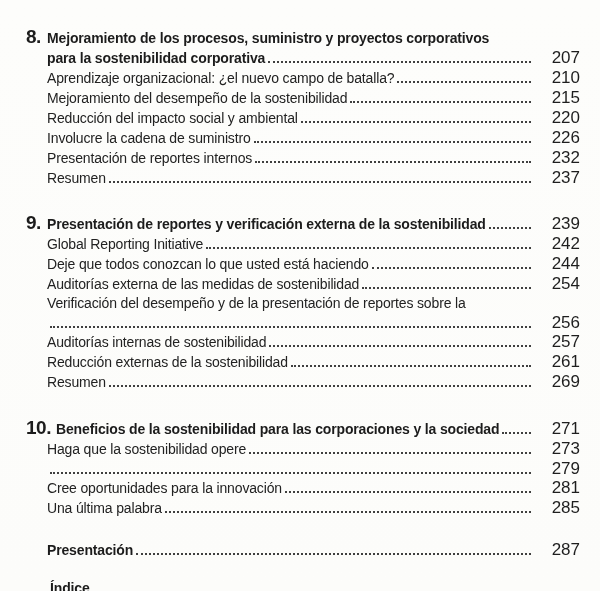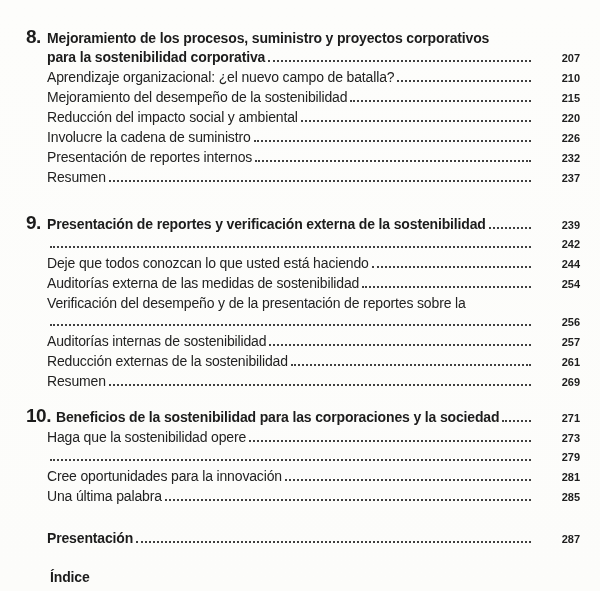--- a/index.html
+++ b/index.html
@@ -38,26 +38,26 @@
   .leader {
     flex: 1 1 6px;
     min-width: 6px;
     border-bottom: 2px dotted #3f3f3f;
     margin: 0 11px 0 3px;
   }
   .pg {
     flex: none;
     width: 38px;
     text-align: right;
-    font-weight: 700;
-    font-size: 11px;
+    font-weight: 400;
+    font-size: 17px;
     color: #1e1e1e;
   }
   .section-9, .section-10 { margin-top: 25px; }
-  .section-10 { margin-top: 14px; }
+  .section-10 { margin-top: 26px; }
   .back-row-1 { margin-top: 22px; }
   .back-row-2 { margin-top: 19px; flex-direction: column; }
 </style>
 </head>
 <body>
 
 <div class="page">
 
   <section class="section-8">
     <div class="row">
@@ -102,20 +102,21 @@
   </section>
 
   <section class="section-9">
     <div class="row">
       <span class="num">9.</span>
       <span class="title bold">Presentación de reportes y verificación externa de la sostenibilidad</span>
       <span class="leader"></span>
       <span class="pg">239</span>
     </div>
     <div class="row indent">
+      <span class="label">Global Reporting Initiative</span>
       <span class="leader"></span>
       <span class="pg">242</span>
     </div>
     <div class="row indent">
       <span class="label">Deje que todos conozcan lo que usted está haciendo</span>
       <span class="leader"></span>
       <span class="pg">244</span>
     </div>
     <div class="row indent">
       <span class="label">Auditorías externa de las medidas de sostenibilidad</span>

